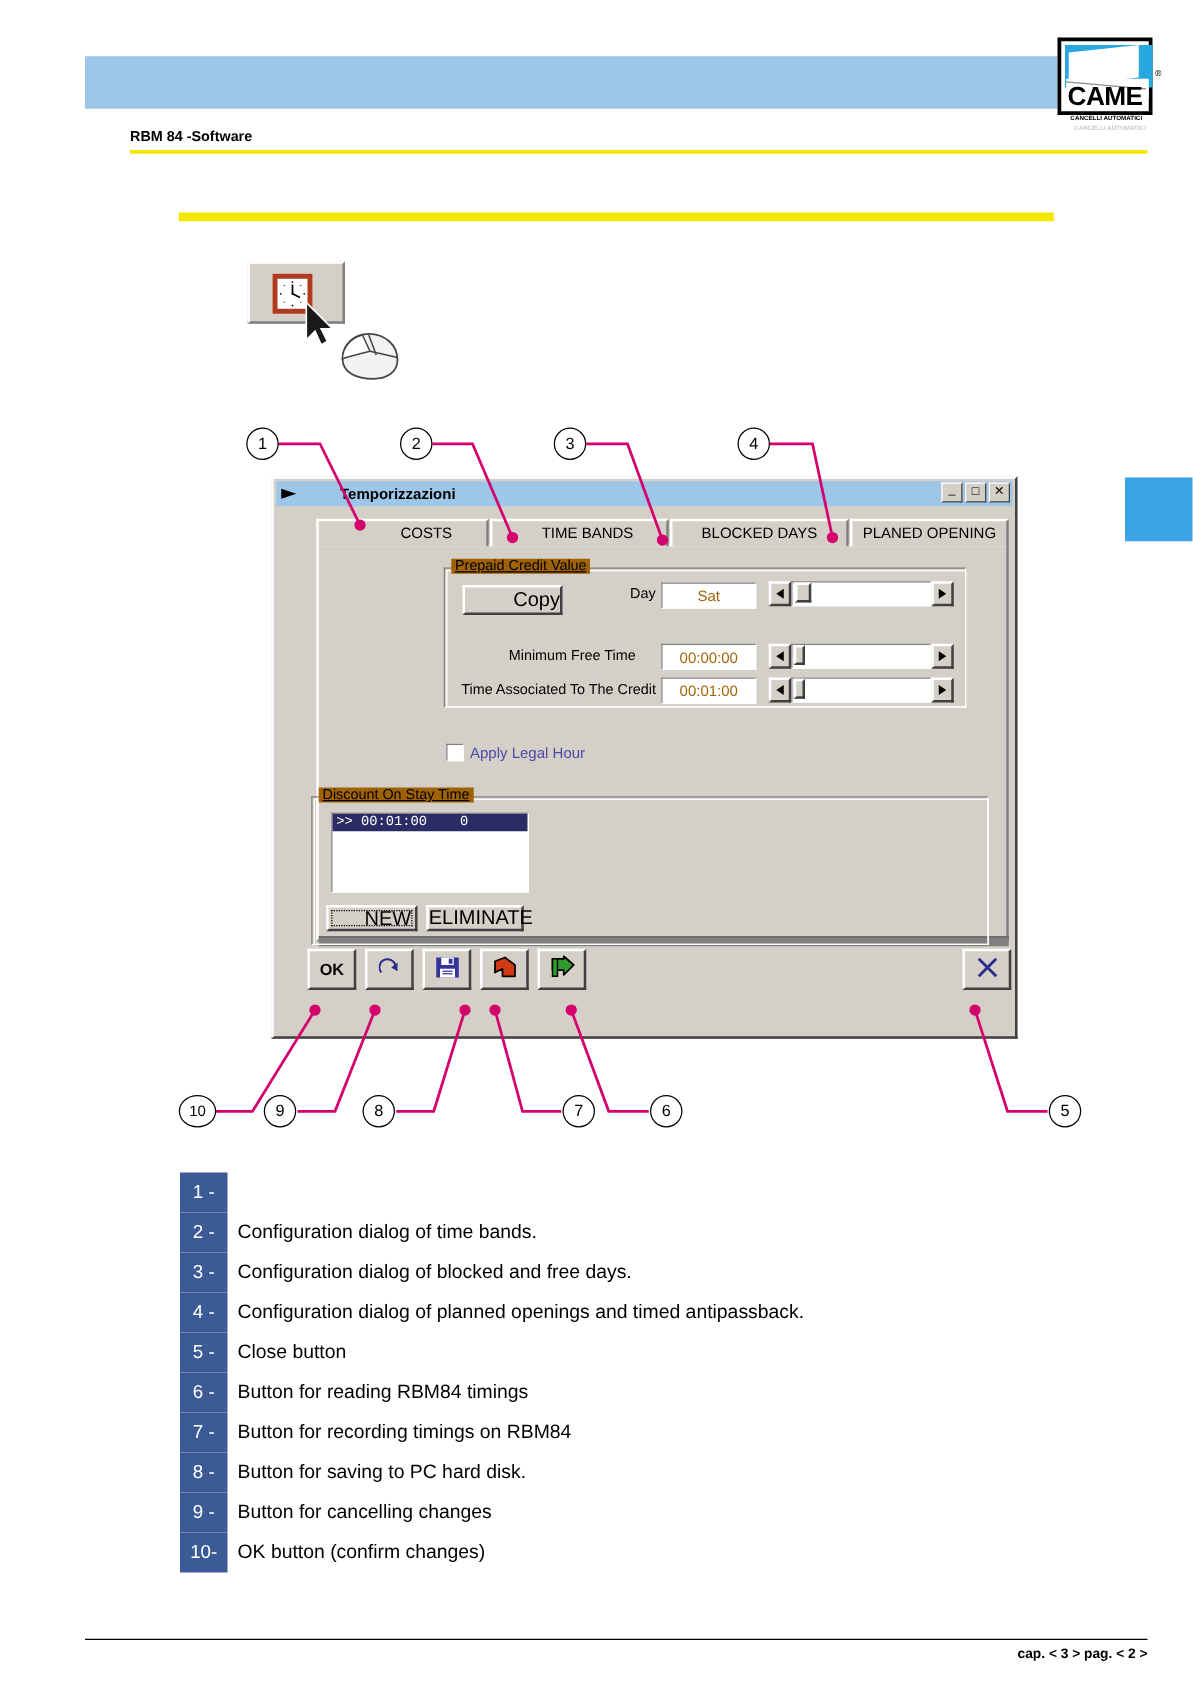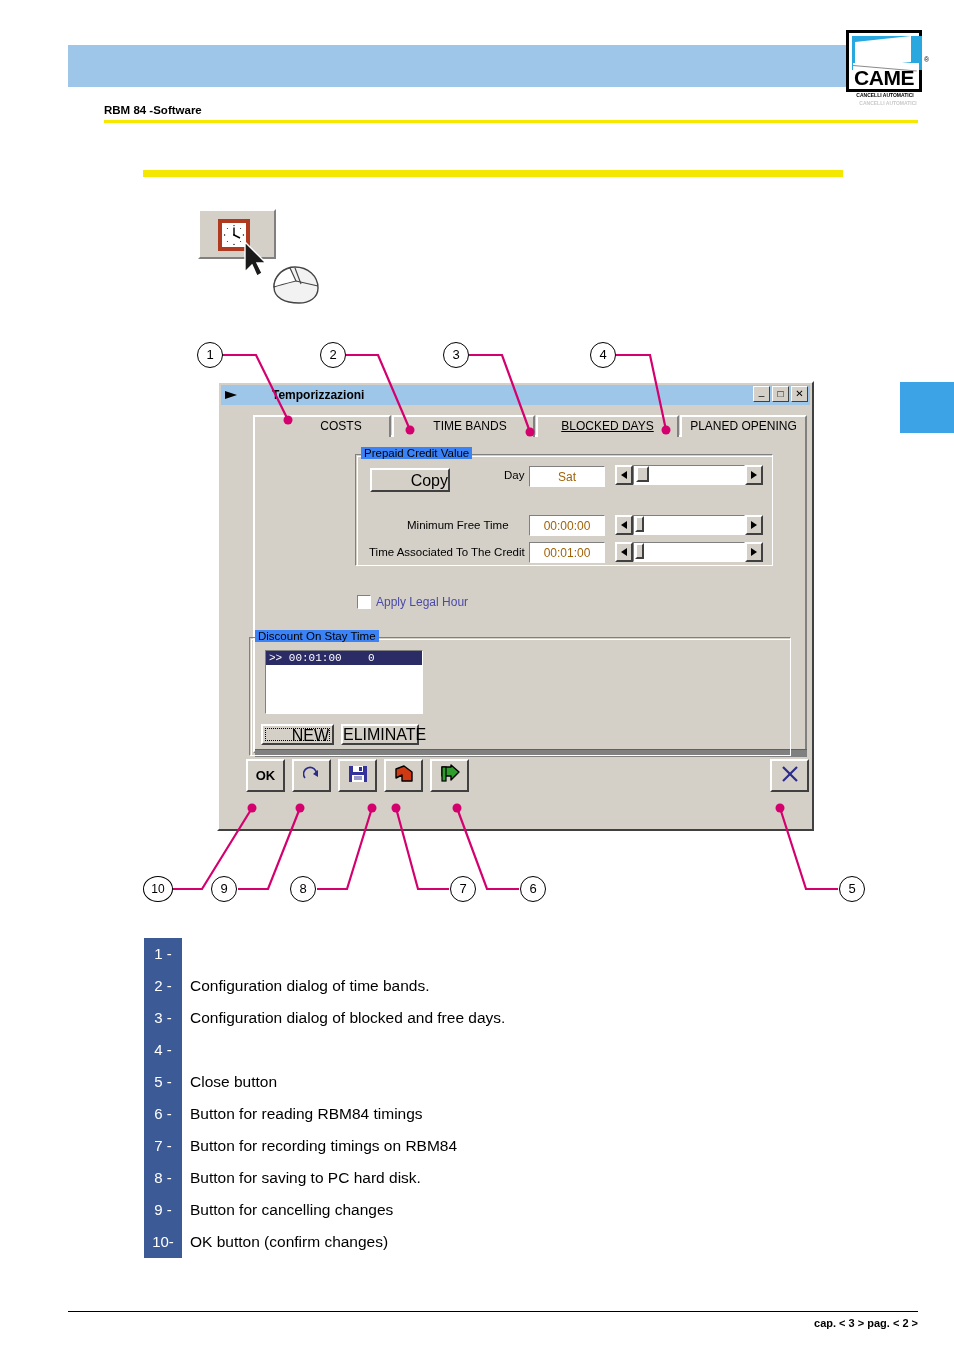--- a/index.html
+++ b/index.html
@@ -284,26 +284,27 @@
     content: "";
     position: absolute;
     left: 1px; top: 1px; right: -1px; bottom: -1px;
     border: 1px solid #ffffff;
     border-top-color: #ffffff;
     border-left-color: #ffffff;
     pointer-events: none;
   }
   .grouplabel {
     position: absolute;
-    background: #3b82f6;
+    background: #a16207;
     font-size: 11.5px;
     color: #000;
     padding: 0 3px;
     z-index: 3;
     white-space: nowrap;
+    text-decoration: underline;
   }
 
   #gb-prepaid { left: 355px; top: 454px; width: 418px; height: 112px; }
   #gb-prepaid-label { left: 361px; top: 447px; }
   #gb-discount { left: 249px; top: 637px; width: 542px; height: 119px; }
   #gb-discount-label { left: 255px; top: 630px; }
 
   .sunkentext {
     position: absolute;
     background: #ffffff;
@@ -601,21 +602,21 @@
 
   <div id="tabstrip">
     <div class="tab" id="tab-0" style="z-index:4; background:#d4d0c8;">
       <div class="tabface" style="border-bottom:none;"></div>
       <span class="lbl">COSTS</span>
     </div>
     <div class="tab" id="tab-1" style="z-index:3;padding-left:13px;">
       <div class="tabface"></div>
       <span class="lbl">TIME BANDS</span>
     </div>
-    <div class="tab" id="tab-2" style="z-index:2;text-decoration:underline;">
+    <div class="tab" id="tab-2" style="z-index:2;">
       <div class="tabface"></div>
       <span class="lbl">BLOCKED DAYS</span>
     </div>
     <div class="tab" id="tab-3" style="z-index:1;">
       <div class="tabface"></div>
       <span class="lbl">PLANED OPENING</span>
     </div>
   </div>
 
   <div id="tabpage-inner-sb"></div>
@@ -743,20 +744,21 @@
   <div class="legend-row">
     <div class="legend-num">2 -</div>
     <div class="legend-text">Configuration dialog of time bands.</div>
   </div>
   <div class="legend-row">
     <div class="legend-num">3 -</div>
     <div class="legend-text">Configuration dialog of blocked and free days.</div>
   </div>
   <div class="legend-row">
     <div class="legend-num">4 -</div>
+    <div class="legend-text">Configuration dialog of planned openings and timed antipassback.</div>
   </div>
   <div class="legend-row">
     <div class="legend-num">5 -</div>
     <div class="legend-text">Close button</div>
   </div>
   <div class="legend-row">
     <div class="legend-num">6 -</div>
     <div class="legend-text">Button for reading RBM84 timings</div>
   </div>
   <div class="legend-row">

